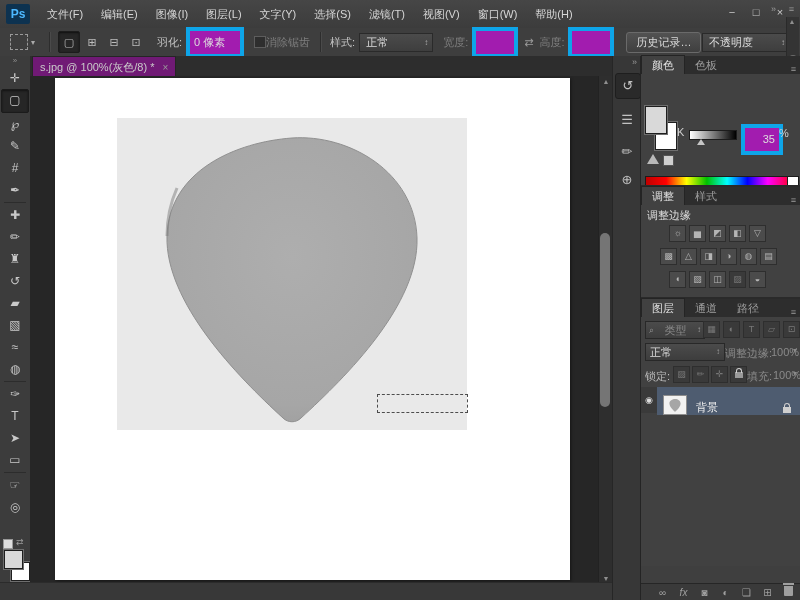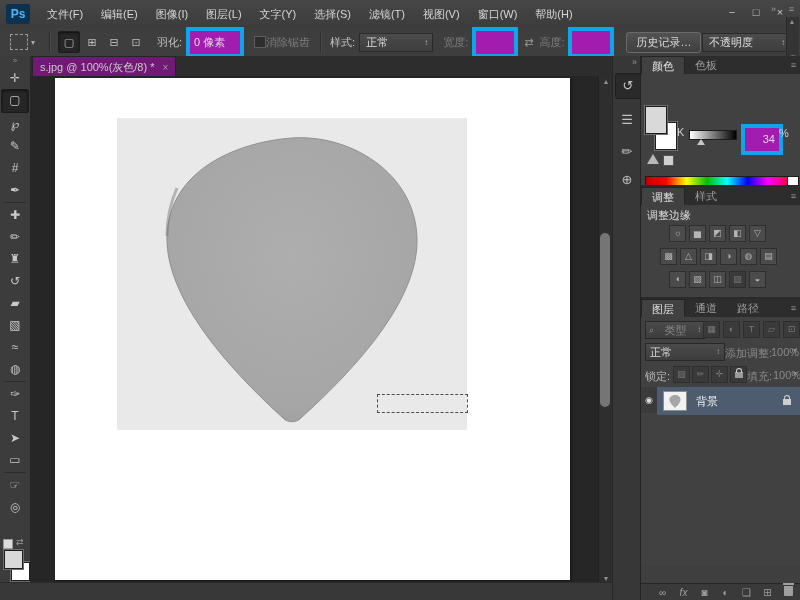--- a/index.html
+++ b/index.html
@@ -60,29 +60,29 @@
   .histscroll{position:absolute;right:1px;top:17px;width:12px;height:82px;background:#343434;border-left:1px solid #2a2a2a;text-align:center}
   .histthumb{position:absolute;left:2px;top:38px;width:8px;height:26px;background:#6b6b6b;border-radius:4px}
   .histfoot{position:absolute;left:0;bottom:0;width:100%;height:17px;background:#383838;border-top:1px solid #2b2b2b;display:flex;align-items:center;justify-content:flex-end}
   .histfoot .fi{width:20px;text-align:center;color:#a8a8a8;font-size:10px}
   
   .dock{left:612px;top:56px;width:28px;height:544px;background:#373737;border-left:1px solid #262626}
   .dockbtn{position:absolute;left:2px;width:24px;height:24px;text-align:center;line-height:24px;color:#c2c2c2;font-size:13px;border-radius:3px}
   .dockbtn.pressed{background:#2a2a2a;border:1px solid #1e1e1e}
   
   .rightcol{left:640px;top:56px;width:160px;height:544px;background:#3f3f3f;border-left:1px solid #242424}
-  .ptabs{height:18px;background:#2d2d2d;display:flex;align-items:center}
+  .ptabs{height:18px;background:#2d2d2d;display:flex;align-items:flex-end}
   .ptab{padding:0 10px;height:18px;line-height:18px;color:#9d9d9d}
   .ptab.active{background:#414141;color:#e0e0e0;border:1px solid #242424;border-bottom:none}
   .pmenu{position:absolute;right:5px;font-size:9px;color:#9d9d9d}
   .icbox{width:15px;height:15px;background:#4b4b4b;border:1px solid #2e2e2e;color:#b5b5b5;font-size:9px;line-height:15px;text-align:center;display:inline-block}
   .icbox.dim{color:#777;background:#3a3a3a}
   .minidd{background:linear-gradient(#4b4b4b,#3d3d3d);border:1px solid #282828;height:16px;line-height:16px;display:flex;align-items:center;color:#ddd}
   .dimtxt{color:#8a8a8a}
-  .layerrow{position:absolute;left:16px;top:0;width:144px;height:26px;background:#4e5c70;display:flex;align-items:center}
+  .layerrow{position:absolute;left:16px;top:0;width:144px;height:26px;background:#4e5c70;display:flex;align-items:flex-end}
   .eyecol{position:absolute;left:0;top:0;width:16px;height:26px;background:#3a3a3a;border-right:1px solid #2e2e2e;text-align:center;line-height:26px;color:#ddd;font-size:9px}
   .lockicon{position:relative;width:8px;height:6px;background:#cfcfcf;display:inline-block}
   .lockicon::before{content:"";position:absolute;top:-4px;left:1px;width:4px;height:4px;border:1.5px solid #cfcfcf;border-bottom:none;border-radius:3px 3px 0 0}
   .trashicon{position:relative;width:9px;height:10px;background:#9f9f9f;display:inline-block;border-radius:0 0 1px 1px}
   .trashicon::before{content:"";position:absolute;top:-3px;left:-1px;width:11px;height:2px;background:#9f9f9f}
   .lfooter{position:absolute;left:0;bottom:0;width:160px;height:16px;background:#3a3a3a;border-top:1px solid #262626;display:flex;align-items:center;justify-content:flex-end}
   .lfooter .fi{width:21px;text-align:center;color:#9f9f9f;font-size:10px}
   .swatchfg{position:absolute;left:4px;top:32px;width:20px;height:26px;background:#d9d9d9;border:1px solid #1e1e1e;outline:1px solid #6e6e6e;z-index:2}
   .swatchbg{position:absolute;left:14px;top:48px;width:20px;height:26px;background:#ffffff;border:1px solid #1e1e1e;outline:1px solid #6e6e6e}
   .ktrack{position:absolute;left:48px;top:56px;width:46px;height:8px;background:linear-gradient(to right,#fff,#000);border:1px solid #1c1c1c}
@@ -271,21 +271,21 @@
       <span class="ptab active">颜色</span>
       <span class="ptab">色板</span>
       <span class="pmenu">≡</span>
     </div>
     <div style="position:relative;height:111px;background:#414141">
       <div class="swatchbg"></div>
       <div class="swatchfg"></div>
       <span style="position:absolute;left:36px;top:52px;color:#cfcfcf">K</span>
       <div class="ktrack"></div>
       <div class="kthumb"></div>
-      <span class="well" style="position:absolute;left:100px;top:50px;width:26px;text-align:right">34</span>
+      <span class="well" style="position:absolute;left:100px;top:50px;width:26px;text-align:right">35</span>
       <span style="position:absolute;left:138px;top:53px;color:#cfcfcf">%</span>
       <div class="warn"></div>
       <div class="warnsq"></div>
       <div class="spectrum"></div>
       <div class="specwhite"></div>
     </div>
   </div>
 
   <div style="position:relative;border-top:2px solid #2a2a2a">
     <div class="ptabs">
@@ -339,21 +339,21 @@
         <span class="icbox dim">◐</span>
         <span class="icbox dim">T</span>
         <span class="icbox dim">▱</span>
         <span class="icbox dim">⊡</span>
       </div>
 
       <div class="minidd" style="position:absolute;left:4px;top:26px;width:70px;padding:0 4px;justify-content:space-between">
         <span>正常</span>
         <span style="font-size:8px;color:#9a9a9a">↕</span>
       </div>
-      <span class="dimtxt" style="position:absolute;left:84px;top:29px">添加调整:</span>
+      <span class="dimtxt" style="position:absolute;left:84px;top:29px">调整边缘:</span>
       <span class="dimtxt" style="position:absolute;left:130px;top:29px">100%</span>
       <span style="position:absolute;right:4px;top:29px;font-size:8px;color:#8a8a8a">▾</span>
 
       <span class="dimtxt" style="position:absolute;left:4px;top:52px;color:#bdbdbd">锁定:</span>
       <div style="position:absolute;left:32px;top:49px;display:flex;gap:2px">
         <span class="icbox dim">▨</span>
         <span class="icbox dim">✏</span>
         <span class="icbox dim">✛</span>
         <span class="icbox dim"><span class="lockicon" style="background:#9a9a9a;margin-top:5px"></span></span>
       </div>

